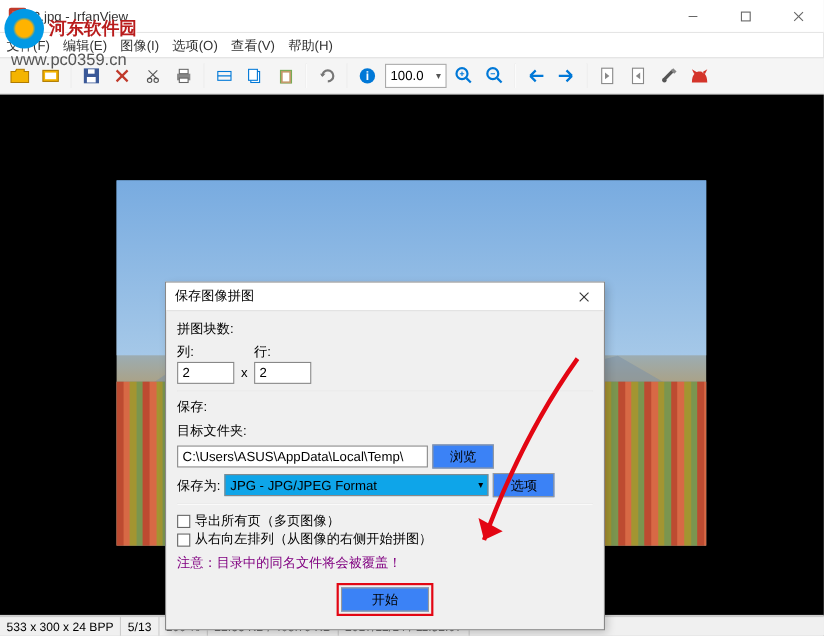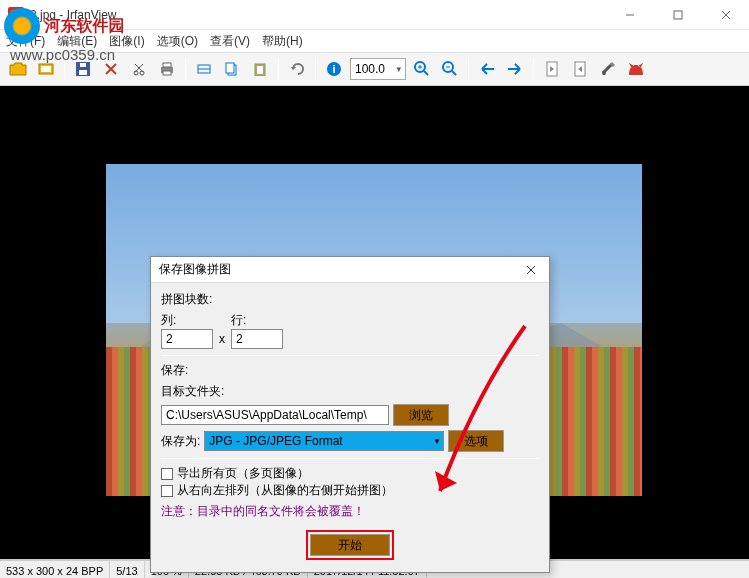--- a/index.html
+++ b/index.html
@@ -37,21 +37,21 @@
 .dialog-title { height:26px; background:#fff; border-bottom:1px solid #ddd; display:flex; align-items:center; padding:0 8px; font-size:12px; }
 .dialog-title .close-x { margin-left:auto; width:20px; height:20px; display:flex; align-items:center; justify-content:center; cursor:pointer; }
 .dialog-body { padding:8px 10px; font-size:12px; }
 .dlg-section-label { margin-bottom:4px; }
 .row { display:flex; align-items:center; gap:4px; margin:4px 0; }
 .txtin { border:1px solid #888; background:#fff; height:20px; padding:0 4px; font-size:12px; }
 .txtin.small { width:52px; }
 .txtin.path { width:228px; }
 .selbox { width:240px; height:20px; border:1px solid #888; background:#0ea5e9; font-size:12px; padding:0 4px; display:flex; align-items:center; }
 .selbox .sel-arrow { margin-left:auto; font-size:9px; }
-.btn { height:22px; min-width:56px; border:1px solid #999; background:#a16207; font-size:12px; cursor:pointer; display:inline-flex; align-items:center; justify-content:center; padding:0 8px; }
+.btn { height:22px; min-width:56px; border:1px solid #999; background:#3b82f6; font-size:12px; cursor:pointer; display:inline-flex; align-items:center; justify-content:center; padding:0 8px; }
 .sep-line { height:1px; background:#c0c0c0; border-bottom:1px solid #fff; margin:6px 0; }
 .chk { display:flex; align-items:center; gap:4px; cursor:pointer; }
 .chk .box { width:12px; height:12px; border:1px solid #666; background:#fff; }
 .note-red { color:purple; margin-top:4px; }
 .dlg-buttons { display:flex; justify-content:center; gap:28px; margin:10px 0 4px; }
 .highlight-start { border:2px solid #e30613; padding:2px; display:inline-block; }
 
 .arrow-annot { position:absolute; top:230px; left:415px; width:120px; height:200px; pointer-events:none; z-index:10; }
 
 .statusbar { height:20px; background:#f0f0f0; border-top:1px solid #ccc; display:flex; font-size:11px; }

